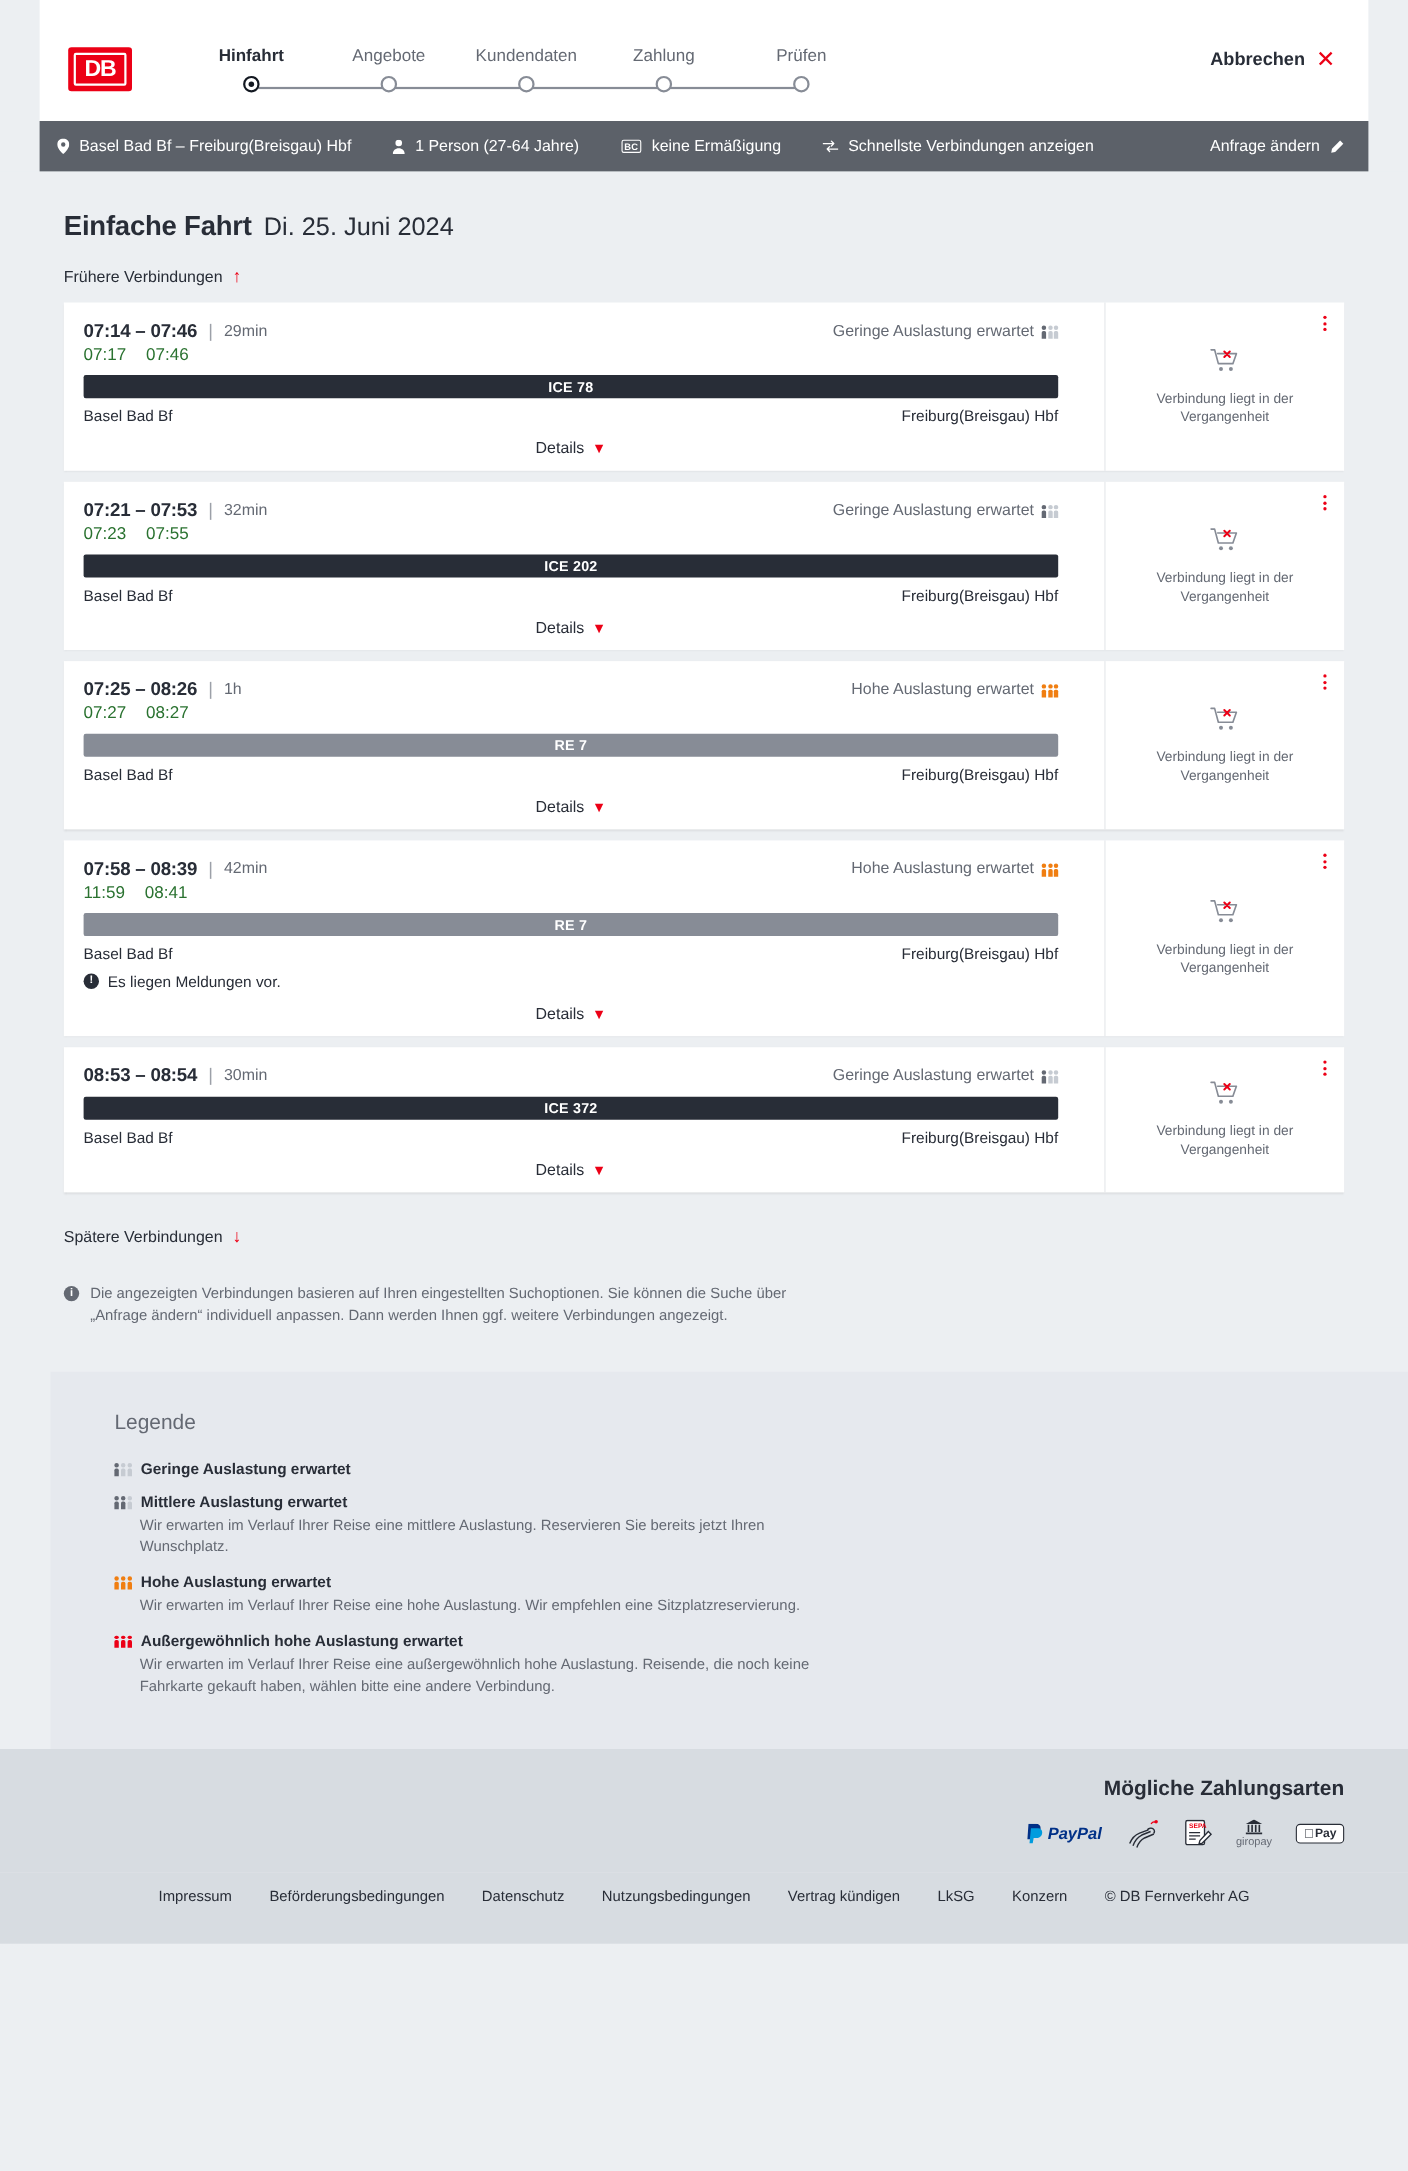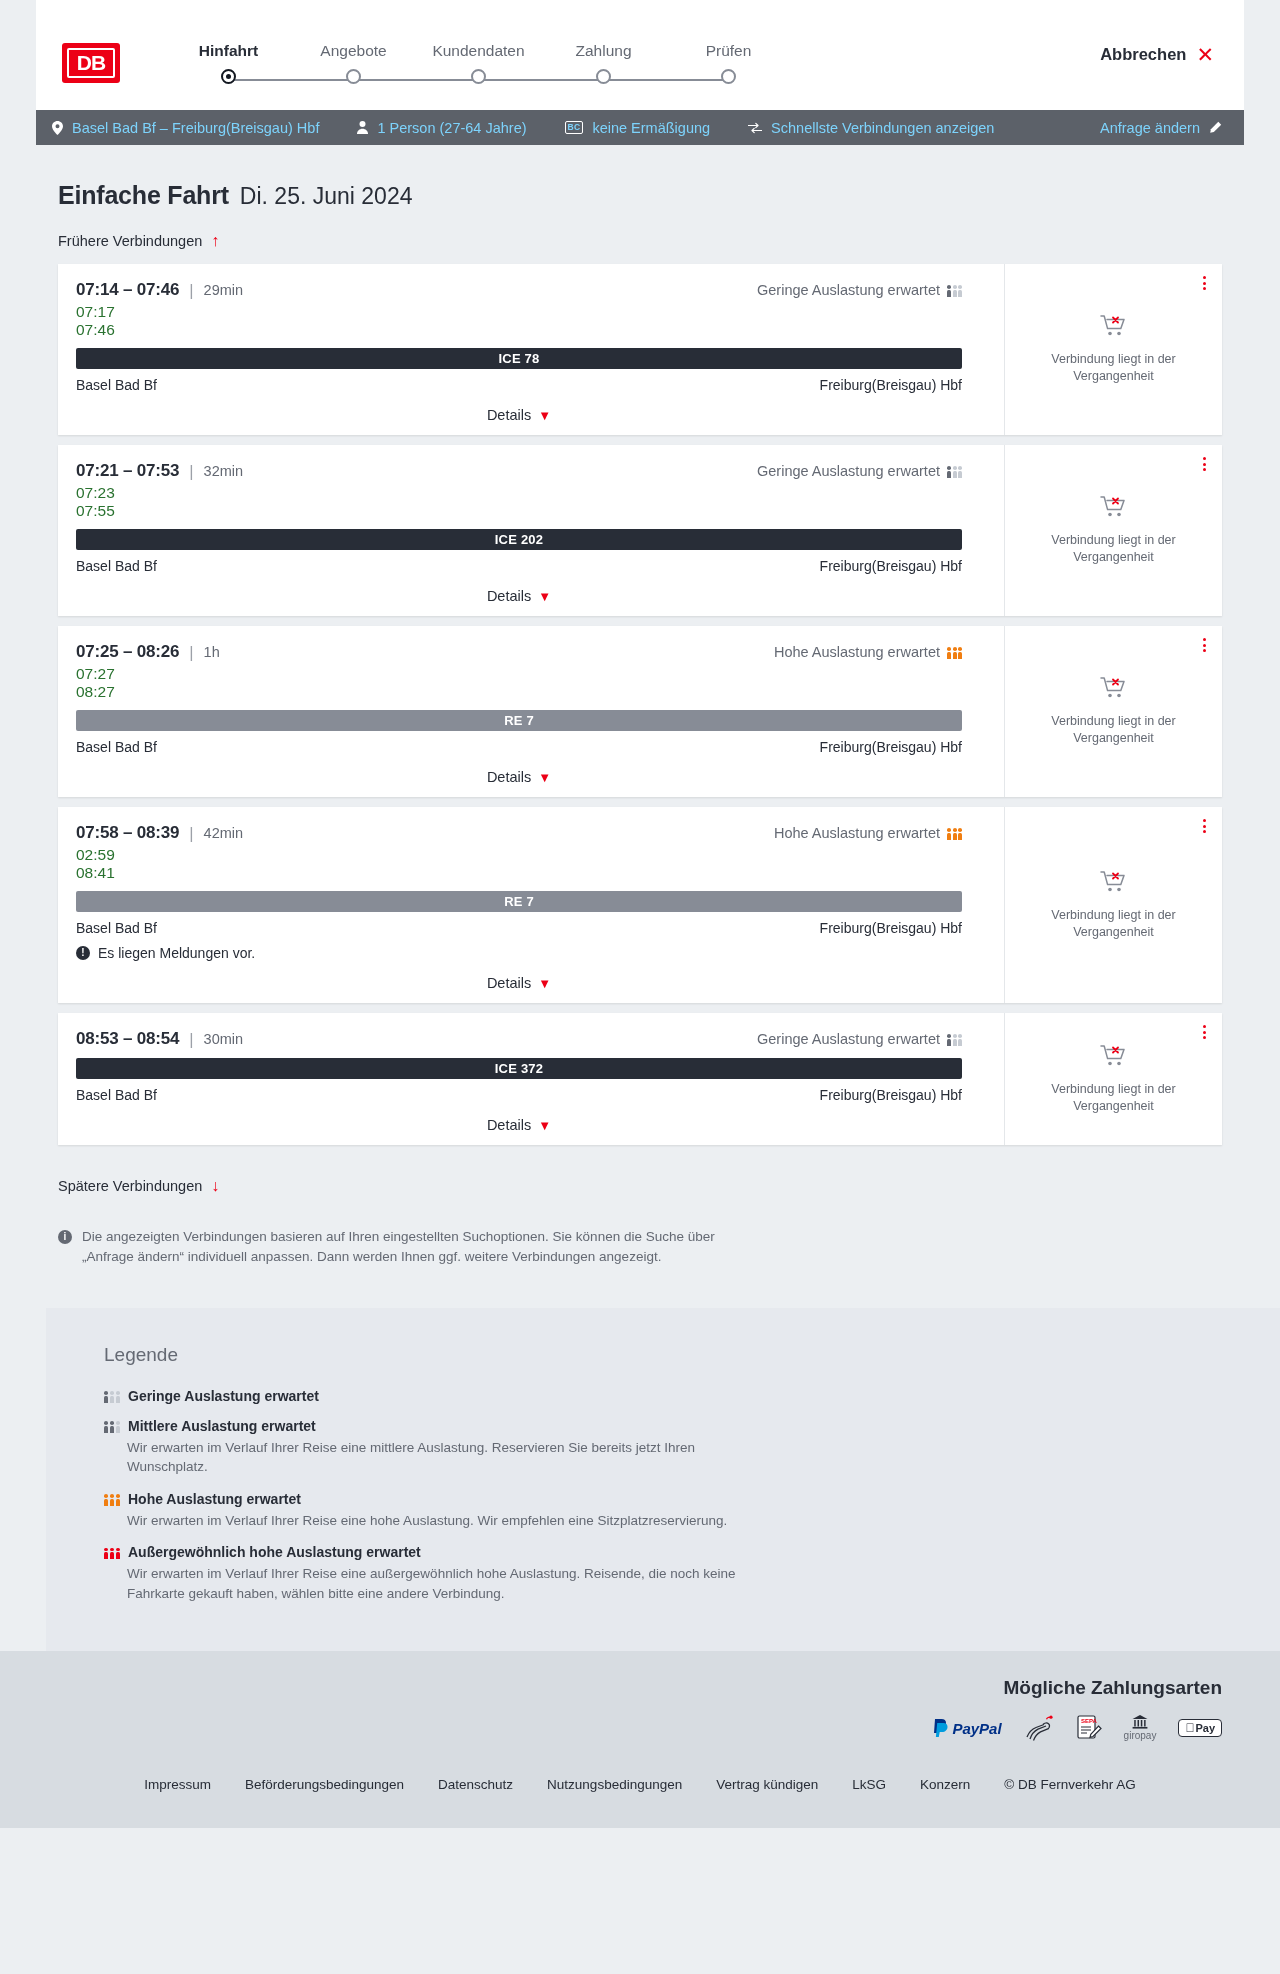--- a/index.html
+++ b/index.html
@@ -107,22 +107,22 @@
     font-weight: bold;
     color: #282d37;
     cursor: pointer;
   }
   .x-icon { color: #ec0016; font-size: 21px; line-height: 1; font-weight: bold; }
 
   
   .filterbar-wrap { padding: 0 36px; background: #eceff2; }
   .filterbar {
     background: #5c6169;
-    color: #7dd3fc;
-    height: 35px;
+    color: #ffffff;
+    height: 46px;
     display: flex;
     align-items: center;
     padding: 0 22px 0 16px;
     font-size: 14.5px;
   }
   .fb-item {
     display: flex; align-items: center; gap: 9px;
     margin-right: 38px;
     cursor: pointer;
     white-space: nowrap;
@@ -195,21 +195,21 @@
   }
   .occ-icon { display: inline-flex; align-items: flex-end; gap: 1.5px; height: 13px;}
   .p-fig { width: 4px; position: relative; }
   .p-fig .head { width: 4px; height: 3.5px; border-radius: 50%; display:block; }
   .p-fig .body { width: 4px; height: 7px; border-radius: 1.5px 1.5px 0 0; display:block; margin-top: 1px;}
   .conn-row2 {
     margin-top: 3px;
     color: #2a7230;
     font-size: 15.5px;
     display: flex;
-    flex-direction: column;
+    gap: 18px;
   }
   .train-bar {
     margin-top: 9px;
     height: 21px;
     border-radius: 2px;
     color: #fff;
     font-size: 13px;
     font-weight: bold;
     display: flex;
     align-items: center;
@@ -610,21 +610,21 @@
                   <span class="body" style="background:#f07e11"></span>
                 </span>
                 <span class="p-fig">
                   <span class="head" style="background:#f07e11"></span>
                   <span class="body" style="background:#f07e11"></span>
                 </span>
               </span>
             </span>
           </div>
           <div class="conn-row2">
-            <span>02:59</span>
+            <span>11:59</span>
             <span>08:41</span>
           </div>
           <div class="train-bar re">RE 7</div>
           <div class="stations">
             <span>Basel Bad Bf</span>
             <span>Freiburg(Breisgau) Hbf</span>
           </div>
           <div class="msg-row">
             <span class="excl-icon">!</span>
             <span>Es liegen Meldungen vor.</span>

